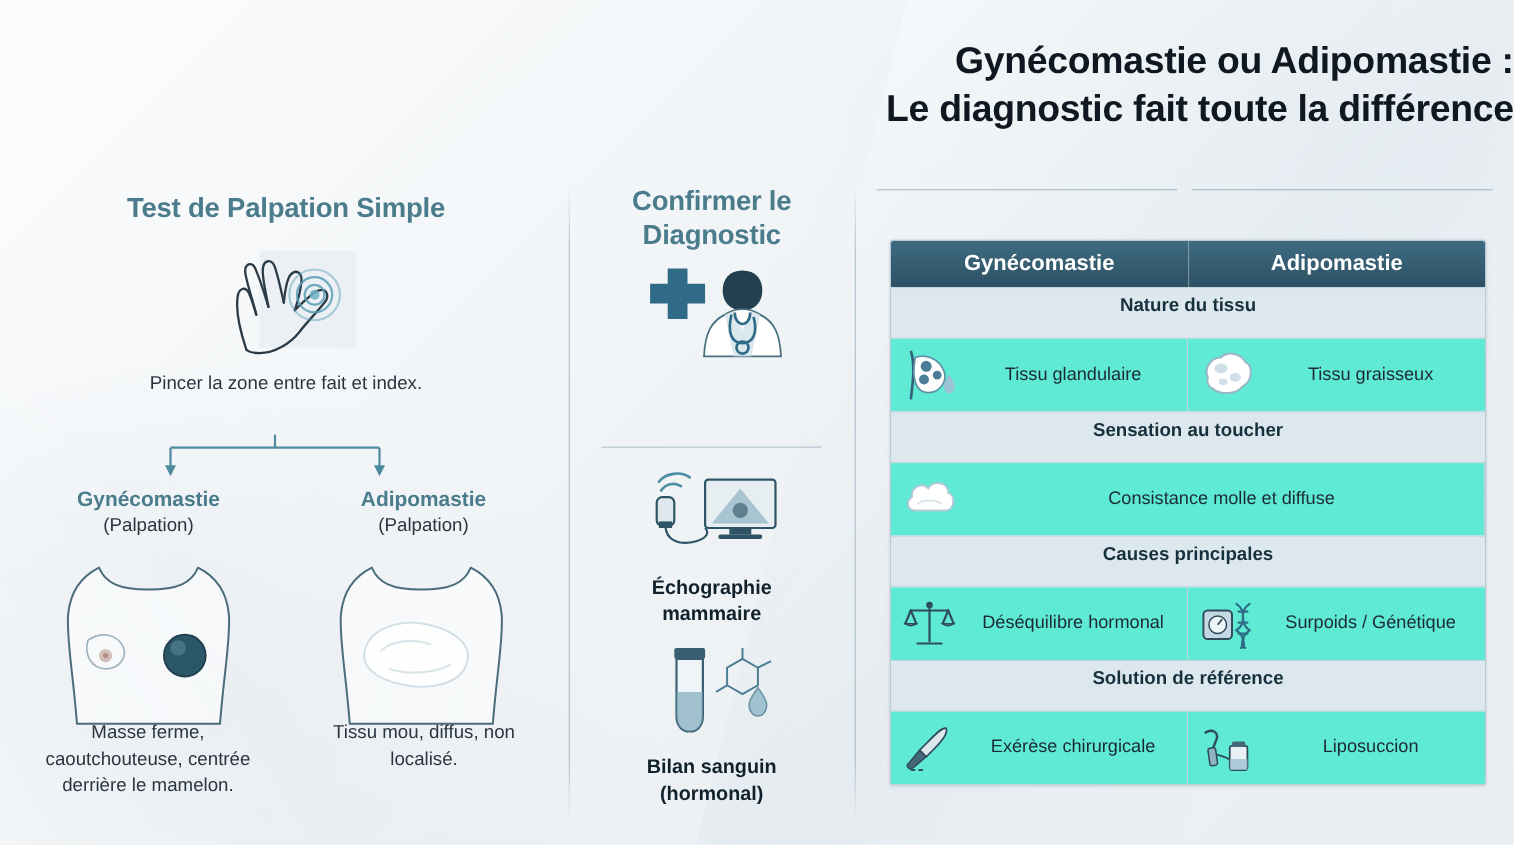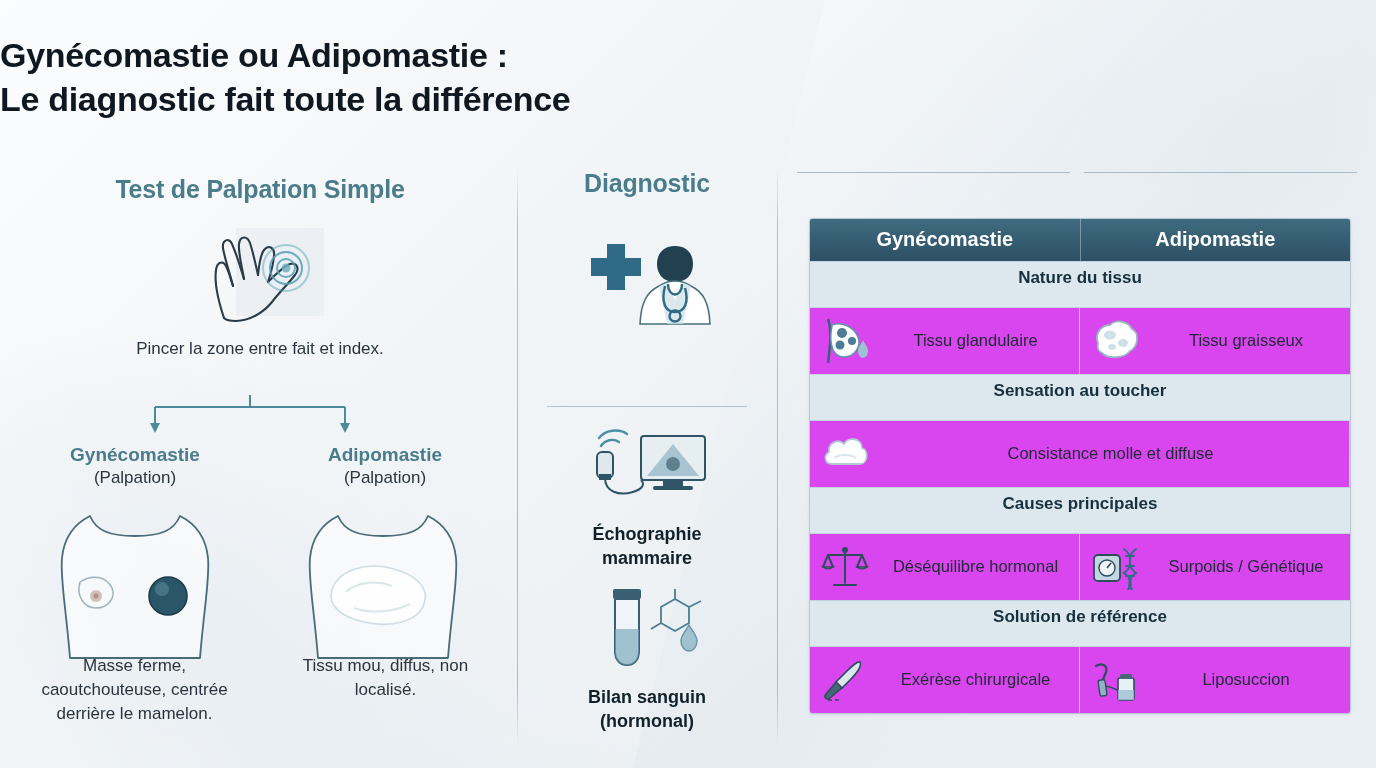--- a/index.html
+++ b/index.html
@@ -43,21 +43,21 @@
                 linear-gradient(40deg, rgba(215,226,233,0.5) 0%, rgba(255,255,255,0) 60%);
     transform: rotate(-10deg);
     pointer-events: none;
   }
 
   .title-block {
     position: absolute;
     top: 34px;
     left: 0;
     width: 1376px;
-    text-align: left;
+    text-align: right;
     z-index: 4;
   }
   .title-line {
     font-size: 34px;
     font-weight: bold;
     color: #0f1720;
     line-height: 1.28;
     letter-spacing: -0.3px;
   }
 
@@ -237,21 +237,21 @@
   .t-section {
     background: #dde8ee;
     text-align: center;
     font-size: 17px;
     font-weight: bold;
     color: #17303d;
     padding: 6px 4px 19px;
     border-top: 1px solid #c4d4de;
     border-bottom: 1px solid #c4d4de;
   }
-  .t-row { display: flex; background: #d946ef; }
+  .t-row { display: flex; background: #5eead4; }
   .t-cell {
     flex: 1 1 50%;
     display: flex;
     align-items: center;
     gap: 8px;
     padding: 8px 8px;
     min-height: 62px;
     box-sizing: border-box;
   }
   .t-cell:first-child { border-right: 1px solid #c4d4de; }
@@ -357,20 +357,21 @@
         </svg>
       </div>
 
       <div class="c1-foot" id="foot-gyneco">Masse ferme, caoutchouteuse, centrée derrière le mamelon.</div>
       <div class="c1-foot" id="foot-adipo">Tissu mou, diffus, non localisé.</div>
     </div>
 
     <div id="col2">
 
       <div class="col-h" id="c2-title">
+        <div>Confirmer le</div>
         <div>Diagnostic</div>
       </div>
 
       <div class="doc-wrap">
         <svg width="136" height="86" viewBox="0 0 136 86">
           <path d="M12 18 H28 V4 H46 V18 H62 V36 H46 V50 H28 V36 H12 Z" fill="#2f6a86"></path>
           <path d="M96 6 C108 6 114 14 114 24 C114 34 108 42 96 42 C84 42 78 34 78 24 C78 14 84 6 96 6 Z" fill="#22404f"></path>
           <path d="M80 46 C86 42 90 41 96 41 C102 41 106 42 112 46 C124 52 130 62 131 84 L61 84 C62 62 68 52 80 46 Z" fill="#ffffff" stroke="#48707f" stroke-width="1.6"></path>
           <path d="M88 43 L96 60 L104 43 L112 46 L104 84 L88 84 L80 46 Z" fill="#cfe0e8" opacity="0.75"></path>
           <path d="M89 44 C89 58 103 58 103 44" fill="none" stroke="#2f6a86" stroke-width="2.4"></path>

